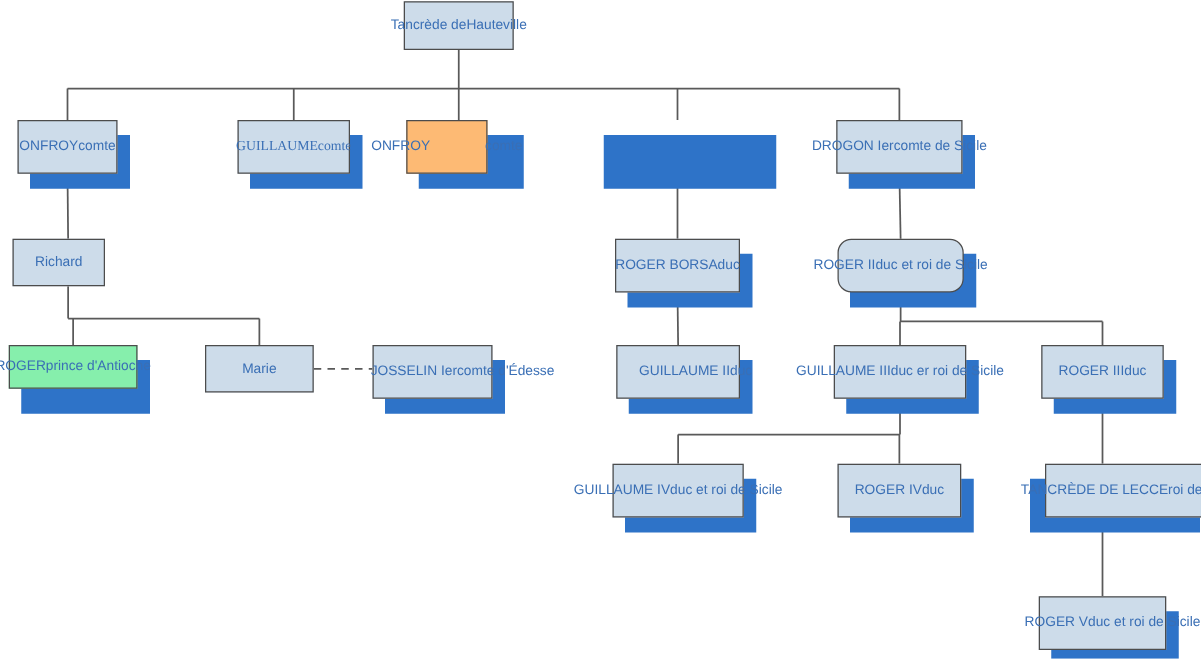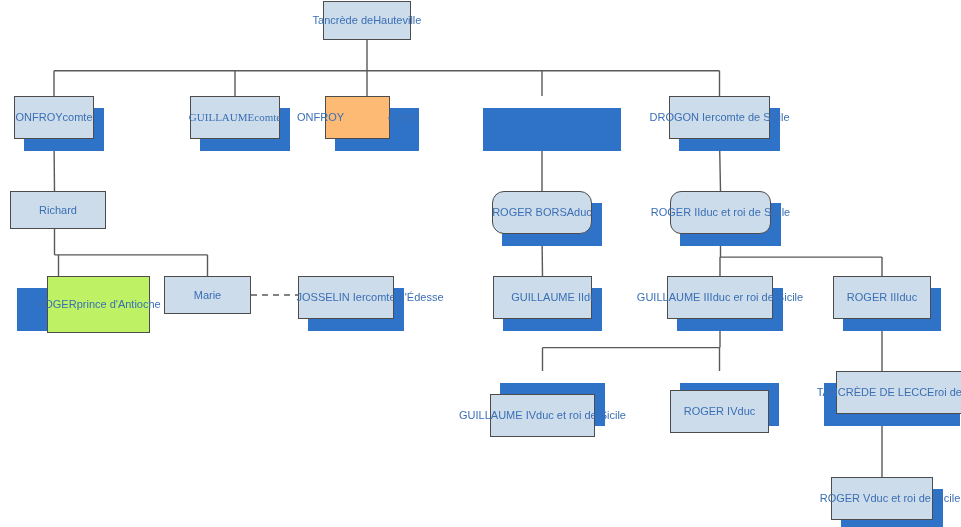--- a/index.html
+++ b/index.html
@@ -103,35 +103,35 @@
     <div class="node" style="left: 325px; top: 96px; width: 65px; height: 43px; background: #fdba74; border-color: rgb(76, 76, 76); color: rgb(58, 111, 181); gap: 44px;">
       <div class="ttl">ONFROY</div>
       <div class="sub">comte</div>
     </div>
     <div class="shadow" style="left: 483px; top: 108px; width: 138px; height: 43px; background: rgb(46, 115, 200);"></div>
     <div class="shadow" style="left: 679px; top: 108px; width: 101px; height: 43px; background: rgb(46, 115, 200);"></div>
     <div class="node" style="left: 669px; top: 96px; width: 101px; height: 43px; background: rgb(205, 220, 234); border-color: rgb(76, 76, 76); color: rgb(58, 111, 181);">
       <div class="ttl">DROGON Ier</div>
       <div class="sub">comte de Sicile</div>
     </div>
-    <div class="node" style="left: 10px; top: 191px; width: 96px; height: 38px; background: rgb(205, 220, 234); border-color: rgb(76, 76, 76); color: rgb(58, 111, 181);">
+    <div class="node" style="left: 10px; top: 191px; width: 74px; height: 38px; background: rgb(205, 220, 234); border-color: rgb(76, 76, 76); color: rgb(58, 111, 181);">
       <div class="ttl">Richard</div>
     </div>
     <div class="shadow" style="left: 502px; top: 203px; width: 100px; height: 43px; background: rgb(46, 115, 200);"></div>
-    <div class="node" style="left: 492px; top: 191px; width: 100px; height: 43px; background: rgb(205, 220, 234); border-color: rgb(76, 76, 76); color: rgb(58, 111, 181); border-radius: 12px;">
+    <div class="node" style="left: 492px; top: 191px; width: 100px; height: 43px; background: rgb(205, 220, 234); border-color: rgb(76, 76, 76); color: rgb(58, 111, 181);">
       <div class="ttl">ROGER BORSA</div>
       <div class="sub">duc</div>
     </div>
     <div class="shadow" style="left: 680px; top: 203px; width: 101px; height: 43px; background: rgb(46, 115, 200);"></div>
     <div class="node" style="left: 670px; top: 191px; width: 101px; height: 43px; background: rgb(205, 220, 234); border-color: rgb(76, 76, 76); color: rgb(58, 111, 181); border-radius: 11px;">
       <div class="ttl">ROGER II</div>
       <div class="sub">duc et roi de Sicile</div>
     </div>
     <div class="shadow" style="left: 17px; top: 288px; width: 103px; height: 43px; background: rgb(46, 115, 200);"></div>
-    <div class="node" style="left: 7px; top: 276px; width: 103px; height: 57px; background: #bef264; border-color: rgb(76, 76, 76); color: rgb(58, 111, 181); margin-left: 40px;">
+    <div class="node" style="left: 7px; top: 276px; width: 103px; height: 35px; background: #86efac; border-color: rgb(76, 76, 76); color: rgb(58, 111, 181);">
       <div class="ttl">ROGER</div>
       <div class="sub">prince d'Antioche</div>
     </div>
     <div class="node" style="left: 164px; top: 276px; width: 87px; height: 38px; background: rgb(205, 220, 234); border-color: rgb(76, 76, 76); color: rgb(58, 111, 181);">
       <div class="ttl">Marie</div>
     </div>
     <div class="shadow" style="left: 308px; top: 288px; width: 96px; height: 43px; background: rgb(46, 115, 200);"></div>
     <div class="node" style="left: 298px; top: 276px; width: 96px; height: 43px; background: rgb(205, 220, 234); border-color: rgb(76, 76, 76); color: rgb(58, 111, 181); padding-left: 48px;">
       <div class="ttl">JOSSELIN Ier</div>
       <div class="sub">comte d'Édesse</div>
@@ -145,26 +145,26 @@
     <div class="node" style="left: 667px; top: 276px; width: 106px; height: 43px; background: rgb(205, 220, 234); border-color: rgb(76, 76, 76); color: rgb(58, 111, 181);">
       <div class="ttl">GUILLAUME III</div>
       <div class="sub">duc er roi de Sicile</div>
     </div>
     <div class="shadow" style="left: 843px; top: 288px; width: 98px; height: 43px; background: rgb(46, 115, 200);"></div>
     <div class="node" style="left: 833px; top: 276px; width: 98px; height: 43px; background: rgb(205, 220, 234); border-color: rgb(76, 76, 76); color: rgb(58, 111, 181);">
       <div class="ttl">ROGER III</div>
       <div class="sub">duc</div>
     </div>
     <div class="shadow" style="left: 500px; top: 383px; width: 105px; height: 43px; background: rgb(46, 115, 200);"></div>
-    <div class="node" style="left: 490px; top: 371px; width: 105px; height: 43px; background: rgb(205, 220, 234); border-color: rgb(76, 76, 76); color: rgb(58, 111, 181); margin-top: 23px;">
+    <div class="node" style="left: 490px; top: 371px; width: 105px; height: 43px; background: rgb(205, 220, 234); border-color: rgb(76, 76, 76); color: rgb(58, 111, 181);">
       <div class="ttl">GUILLAUME IV</div>
       <div class="sub">duc et roi de Sicile</div>
     </div>
     <div class="shadow" style="left: 680px; top: 383px; width: 99px; height: 43px; background: rgb(46, 115, 200);"></div>
-    <div class="node" style="left: 670px; top: 390px; width: 99px; height: 43px; background: rgb(205, 220, 234); border-color: rgb(76, 76, 76); color: rgb(58, 111, 181);">
+    <div class="node" style="left: 670px; top: 371px; width: 99px; height: 43px; background: rgb(205, 220, 234); border-color: rgb(76, 76, 76); color: rgb(58, 111, 181);">
       <div class="ttl">ROGER IV</div>
       <div class="sub">duc</div>
     </div>
     <div class="shadow" style="left: 824px; top: 383px; width: 136px; height: 43px; background: rgb(46, 115, 200);"></div>
     <div class="node" style="left: 836px; top: 371px; width: 136px; height: 43px; background: rgb(205, 220, 234); border-color: rgb(76, 76, 76); color: rgb(58, 111, 181);">
       <div class="ttl">TANCRÈDE DE LECCE</div>
       <div class="sub">roi de Sicile</div>
     </div>
     <div class="shadow" style="left: 841px; top: 489px; width: 102px; height: 43px; background: rgb(46, 115, 200);"></div>
     <div class="node" style="left: 831px; top: 477px; width: 102px; height: 43px; background: rgb(205, 220, 234); border-color: rgb(76, 76, 76); color: rgb(58, 111, 181); padding-left: 16px;">

